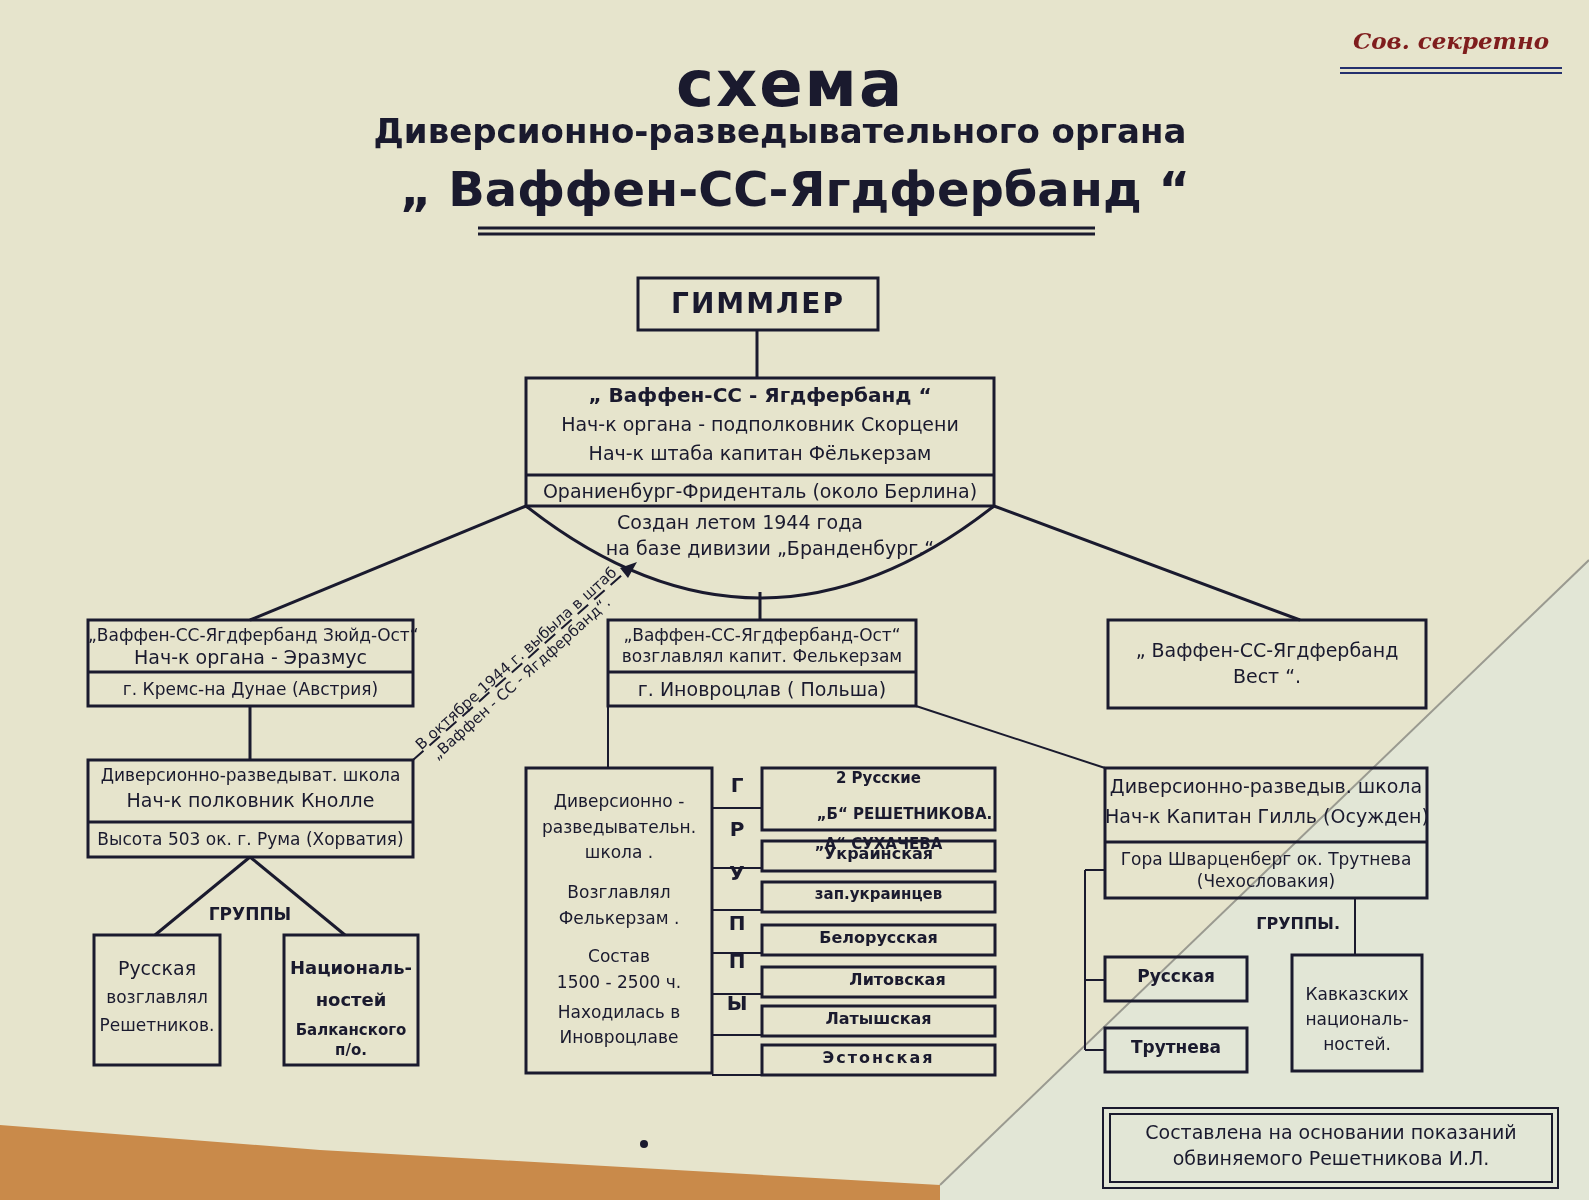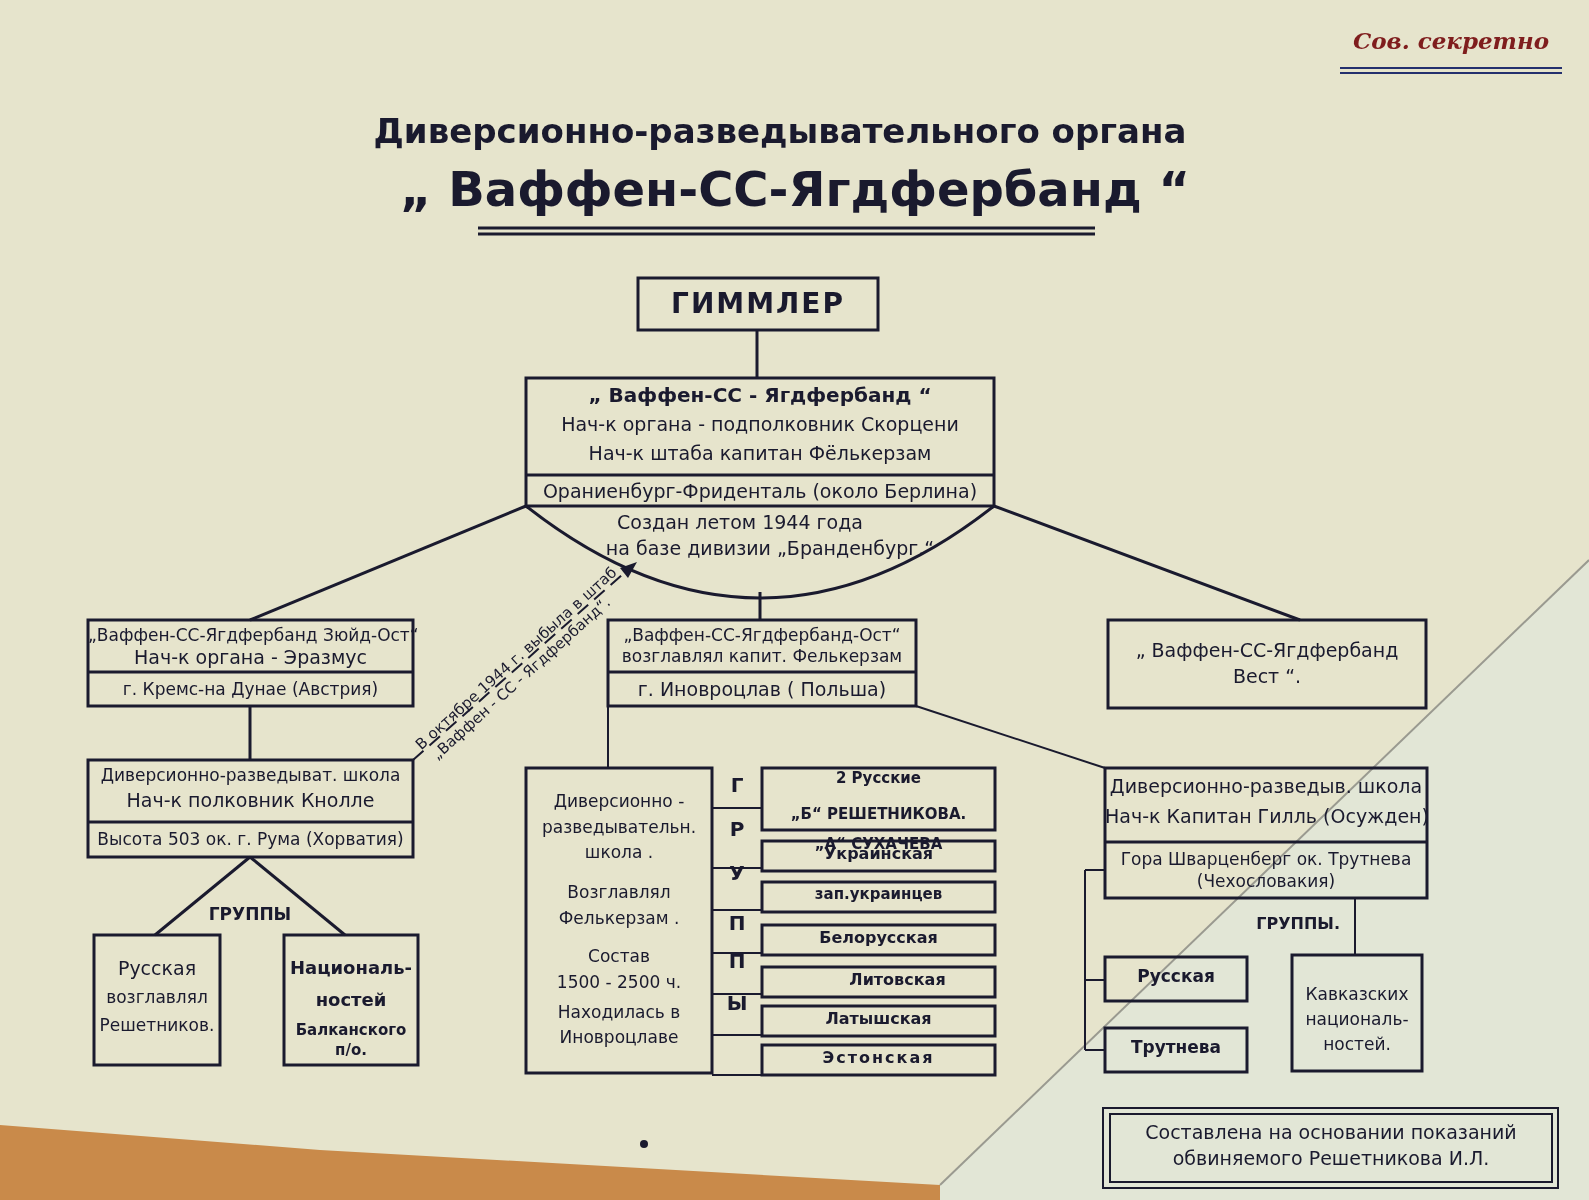--- a/index.html
+++ b/index.html
@@ -94,20 +94,21 @@
       <rect x="1105" y="1028" width="142" height="44"></rect>
       <rect x="1292" y="955" width="130" height="116"></rect>
 
       <rect x="1103" y="1108" width="455" height="80" stroke-width="2"></rect>
       <rect x="1110" y="1114" width="442" height="68" stroke-width="2"></rect>
     </g>
     <circle cx="644" cy="1144" r="4" fill="#1a1a2e"></circle>
   </svg>
 
   <div class="t secret" style="left:1336px;top:28px;width:230px;">Сов. секретно</div>
+  <div class="t title-main" style="left:560px;top:48px;width:460px;">схема</div>
   <div class="t title-sub" style="left:360px;top:112px;width:840px;">Диверсионно-разведывательного органа</div>
   <div class="t title-name" style="left:400px;top:162px;width:760px;text-align:center;">„ Ваффен-СС-Ягдфербанд “</div>
 
   <div class="t big" style="left:638px;top:288px;width:240px;">ГИММЛЕР</div>
 
   <div>
     <div class="t nb" style="left:526px;top:384px;width:468px;">„ Ваффен-СС - Ягдфербанд “</div>
     <div class="t n" style="left:526px;top:414px;width:468px;">Нач-к органа - подполковник Скорцени</div>
     <div class="t n" style="left:526px;top:443px;width:468px;">Нач-к штаба капитан Фёлькерзам</div>
     <div class="t n" style="left:526px;top:481px;width:468px;">Ораниенбург-Фриденталь (около Берлина)</div>
@@ -151,21 +152,21 @@
 
     <div class="t vt" style="left:722px;top:774px;width:30px;">Г</div>
     <div class="t vt" style="left:722px;top:818px;width:30px;">Р</div>
     <div class="t vt" style="left:722px;top:862px;width:30px;">У</div>
     <div class="t vt" style="left:722px;top:912px;width:30px;">П</div>
     <div class="t vt" style="left:722px;top:950px;width:30px;">П</div>
     <div class="t vt" style="left:722px;top:992px;width:30px;">Ы</div>
 
     <div class="t nb" style="left:762px;top:770px;width:233px;font-size:15px;">2 Русские</div>
     <div class="t nb" style="left:762px;top:836px;width:233px;font-size:15px;">„А“ СУХАЧЕВА</div>
-    <div class="t nb" style="left:762px;top:806px;width:233px;font-size:15px;">„Б“ РЕШЕТНИКОВА.</div>
+    <div class="t nb" style="left:762px;top:806px;width:233px;font-size:15px;padding-left:26px;">„Б“ РЕШЕТНИКОВА.</div>
     <div class="t nb" style="left:762px;top:845px;width:233px;font-size:16px;">Украинская</div>
     <div class="t nb" style="left:762px;top:886px;width:233px;font-size:15px;">зап.украинцев</div>
     <div class="t nb" style="left:762px;top:929px;width:233px;font-size:16px;">Белорусская</div>
     <div class="t nb" style="left:762px;top:971px;width:233px;font-size:16px;margin-left:19px;">Литовская</div>
     <div class="t nb" style="left:762px;top:1010px;width:233px;font-size:16px;">Латышская</div>
     <div class="t nb" style="left:762px;top:1049px;width:233px;font-size:16px;letter-spacing:2px;">Эстонская</div>
   </div>
 
   <div>
     <div class="t n" style="left:1108px;top:640px;width:318px;">„ Ваффен-СС-Ягдфербанд</div>

